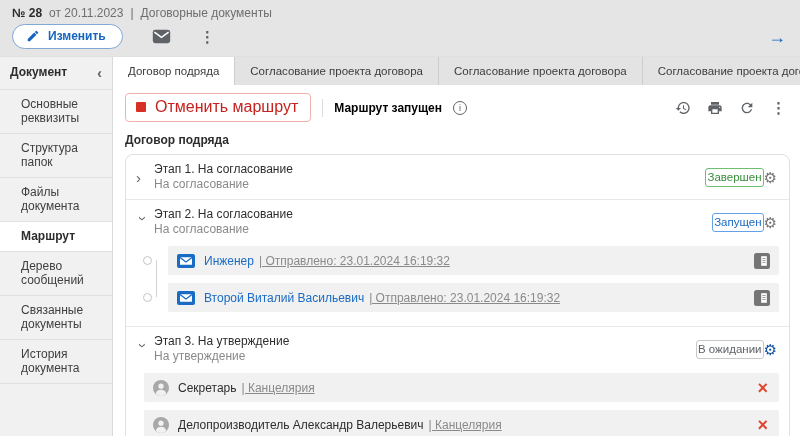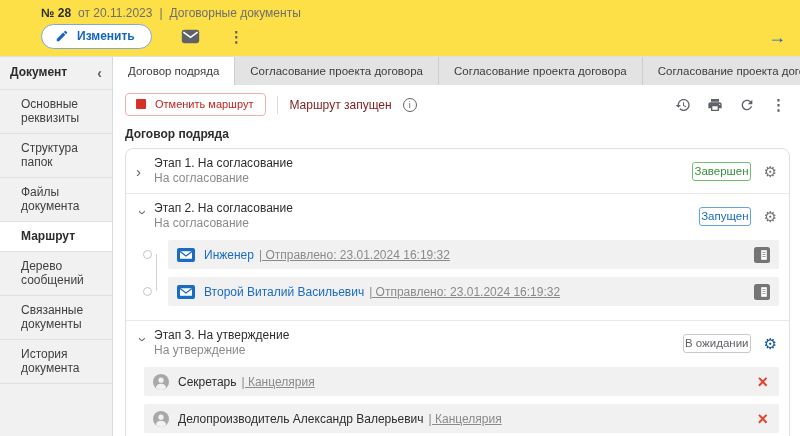--- a/index.html
+++ b/index.html
@@ -3,21 +3,21 @@
 <meta charset="utf-8">
 <style>
   * { box-sizing: border-box; }
   html,body { margin:0; padding:0; }
   body {
     width:800px; height:436px; overflow:hidden;
     font-family:"Liberation Sans", sans-serif;
     font-size:12px; color:#333; background:#fff;
   }
   
-  .topbar { border-bottom:1px solid #e0e0e0; background:#fde047;padding-left:29px; }
+  .topbar { border-bottom:1px solid #e0e0e0; background:#e5e5e5; }
   .doc-line { display:flex; align-items:center; gap:7px; padding:6px 12px 2px; color:#6e6e6e; }
   .doc-num { font-weight:bold; color:#2d2d2d; }
   .action-row { display:flex; align-items:center; gap:29px; padding:2px 14px 7px 12px; }
   .btn-edit {
     display:inline-flex; align-items:center; gap:8px;
     border:1px solid #7fa8d4; color:#1565c0; background:#fff;
     border-radius:15px; padding:4px 16px 5px 13px; font-weight:bold; font-size:12px; cursor:pointer;
   }
   .icon-btn { display:inline-flex; align-items:center; justify-content:center; cursor:pointer; background:none; border:none; padding:0; }
   .kebab { font-size:15px; color:#616161; letter-spacing:0; line-height:1; font-weight:bold; }
@@ -34,40 +34,40 @@
   
   .tabbar { display:flex; background:#e3e3e3; height:28px; flex:none; }
   .tab { display:flex; align-items:center; padding:0 15px; font-size:11.5px; color:#3c3c3c; border-right:1px solid #cdcdcd; cursor:pointer; white-space:nowrap; }
   .tab.active { background:#fff; border-right:1px solid #cdcdcd; }
   
   .content { flex:1; background:#fff; padding:8px 10px 0 12px; overflow:hidden; }
   .toolbar { display:flex; align-items:center; gap:11px; }
   .btn-cancel {
     display:inline-flex; align-items:center; gap:9px;
     border:1px solid #eeb1ab; color:#c5221f; background:#fff;
-    border-radius:4px; padding:4px 12px 5px 10px; font-size:11px; cursor:pointer;
+    border-radius:4px; padding:4px 12px 5px 10px; font-size:16px; cursor:pointer;
   }
   .stop-sq { width:10px; height:10px; background:#d93025; border-radius:1px; display:inline-block; }
   .vdiv { width:1px; height:18px; background:#dcdcdc; }
-  .status-txt { font-weight:normal; color:#7f1d1d; }
+  .status-txt { font-weight:bold; color:#000000; }
   .info-icon { width:14px; height:14px; border:1.2px solid #5f6368; border-radius:50%; display:inline-flex; align-items:center; justify-content:center; font-size:9px; color:#5f6368; font-style:normal; cursor:pointer; }
   .tool-icons { display:flex; align-items:center; gap:16px; margin-left:auto; padding-right:4px; }
   .tool-icons .icon-btn svg { display:block; }
   .route-title { font-weight:bold; color:#2d2d2d; margin:11px 0 7px; font-size:12px; }
   
   .route-card { border:1px solid #e0e0e0; border-radius:8px; margin-right:0px; background:#fff; }
   .stage { border-top:1px solid #e8e8e8; }
   .stage:first-child { border-top:none; }
   .stage-header { display:flex; align-items:center; padding:7px 12px 7px 10px; cursor:pointer; }
   .chev { color:#616161; font-size:15px; width:16px; flex:none; line-height:1; display:inline-block; }
   .chev.down { transform:rotate(90deg); transform-origin:45% 55%; }
   .stage-titles { flex:1; min-width:0; margin-left:2px; }
   .stage-title { font-weight:normal; color:#2d2d2d; line-height:1.25; }
   .stage-sub { color:#8a8a8a; line-height:1.25; }
-  .badge { border:1px solid; border-radius:3px; padding:2px 1px 3px; font-size:11.5px; background:#fff; flex:none; margin-right:13px; }
+  .badge { border:1px solid; border-radius:3px; padding:2px 1px 3px; font-size:11.5px; background:#fff; flex:none; }
   .badge.green { border-color:#6fbf73; color:#388e3c; }
   .badge.blue  { border-color:#64a2e8; color:#1a6bc4;text-align:center; }
   .badge.gray  { border-color:#c9c9c9; color:#5f6368; }
   .gear { font-size:15px; line-height:1; cursor:pointer; flex:none; }
   .gear.gray { color:#757575; }
   .gear.blue { color:#1255a4; }
   
   .children { padding:2px 0 6px; position:relative; }
   .tl-line { position:absolute; left:30px; top:16px; width:1px; height:37px; background:#d2d2d2; }
   .child-flex { display:flex; align-items:stretch; margin-bottom:8px; }

